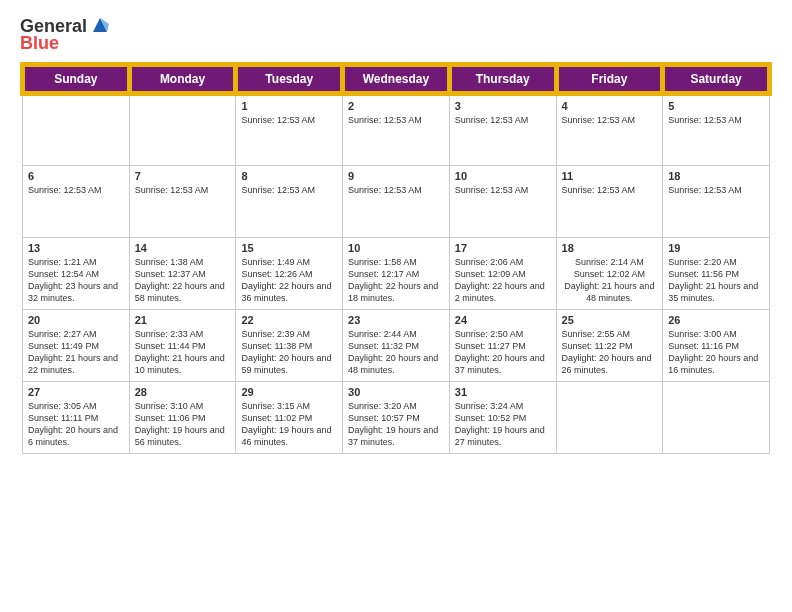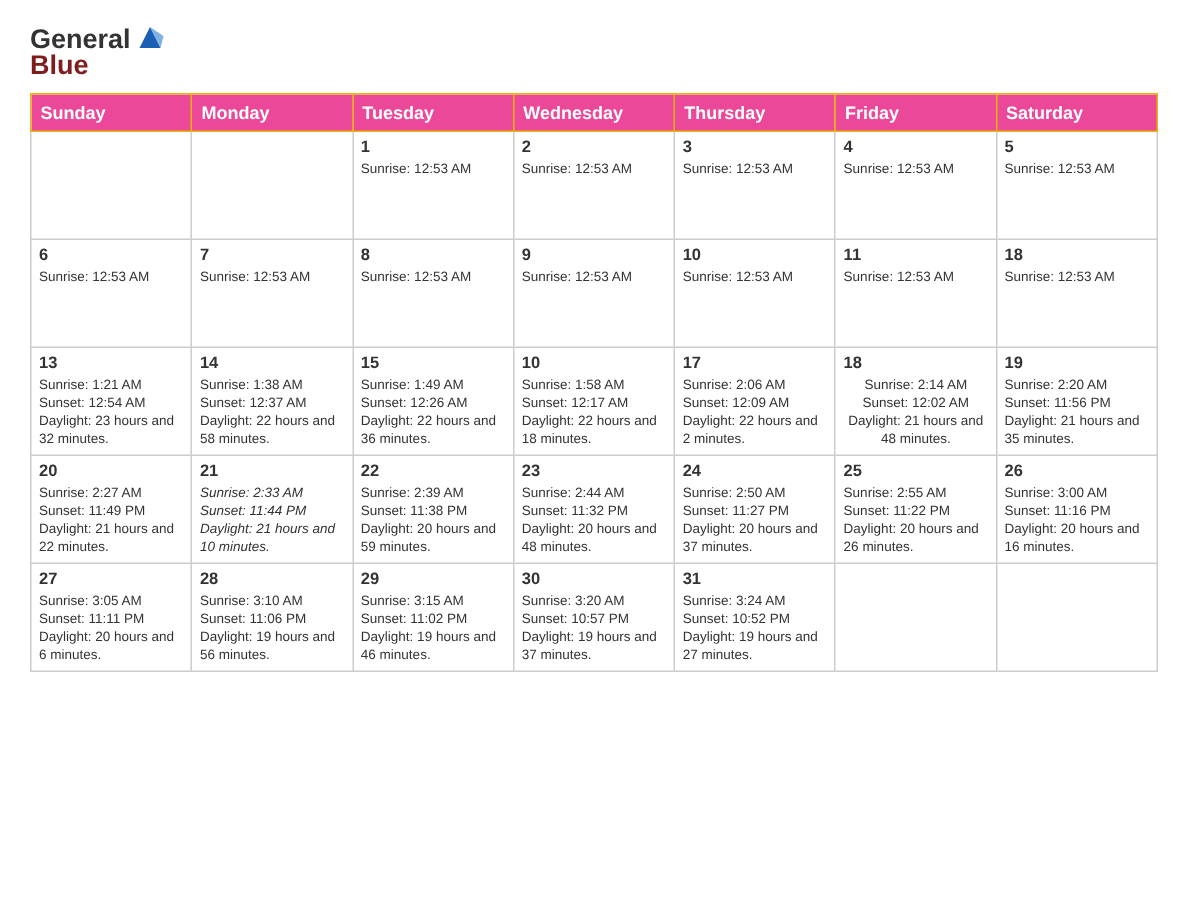--- a/index.html
+++ b/index.html
@@ -37,27 +37,27 @@
     .location {
       font-size: 14px;
       color: #333;
     }
     .calendar {
       width: 100%;
       border-collapse: collapse;
       border: 1px solid #ccc;
     }
     .calendar th {
-      background-color: #ec4899;
+      background-color: #701a75;
       color: #fff;
       font-size: 12px;
       font-weight: bold;
       padding: 5px 6px;
-      text-align: left;
-      border: 1px solid #eab308;
+      text-align: center;
+      border: 5px solid #eab308;
     }
     .calendar td {
       width: calc(100% / 7);
       vertical-align: top;
       padding: 4px 5px;
       border: 1px solid #ccc;
       font-size: 9.5px;
       color: #333;
       height: 72px;
     }
@@ -83,21 +83,21 @@
   <div class="header">
     <div class="logo">
       <div>
         <div style="display:flex;align-items:center;">
           <span style="font-size:18px;font-weight:bold;color:#333;">General</span>
           <svg width="22" height="22" viewBox="0 0 22 22" style="margin-left:2px;margin-top:-4px;">
             <polygon points="4,18 11,4 18,18" fill="#1a5fb4"></polygon>
             <polygon points="11,4 20,10 18,18" fill="#4a90d9" opacity="0.7"></polygon>
           </svg>
         </div>
-        <div style="font-size:18px;font-weight:bold;color:#7f1d1d;margin-top:-4px;">Blue</div>
+        <div style="font-size:18px;font-weight:bold;color:#ef4444;margin-top:-4px;">Blue</div>
       </div>
     </div>
     <div class="title-block">
       <div class="month-year"></div>
       <div class="location"></div>
     </div>
   </div>
 
   <table class="calendar">
     <thead>
@@ -212,21 +212,21 @@
         </tr>
         <tr>
           <td>
             <span class="day-num">20</span>
             <div class="day-info" style="white-space: pre-line;">Sunrise: 2:27 AM
 Sunset: 11:49 PM
 Daylight: 21 hours and 22 minutes.</div>
           </td>
           <td>
             <span class="day-num">21</span>
-            <div class="day-info" style="white-space: pre-line; font-style: italic;">Sunrise: 2:33 AM
+            <div class="day-info" style="white-space: pre-line;">Sunrise: 2:33 AM
 Sunset: 11:44 PM
 Daylight: 21 hours and 10 minutes.</div>
           </td>
           <td>
             <span class="day-num">22</span>
             <div class="day-info" style="white-space: pre-line;">Sunrise: 2:39 AM
 Sunset: 11:38 PM
 Daylight: 20 hours and 59 minutes.</div>
           </td>
           <td>

